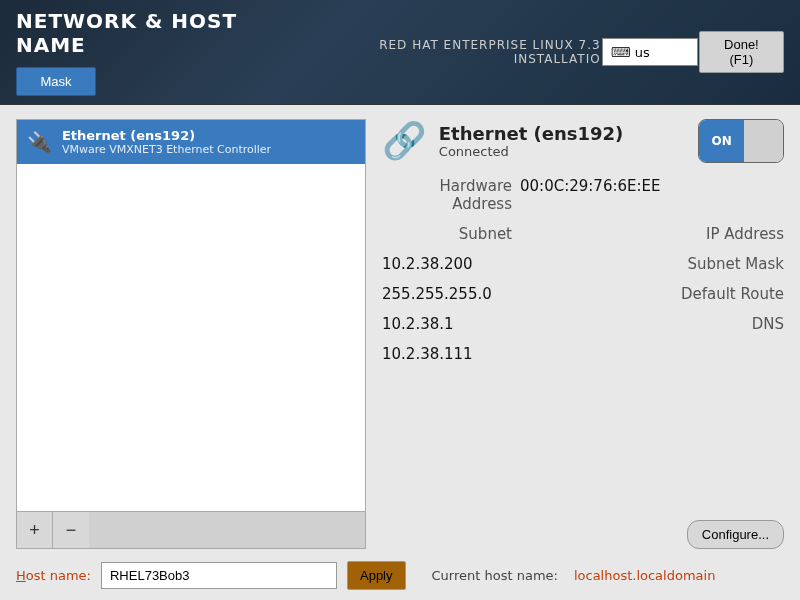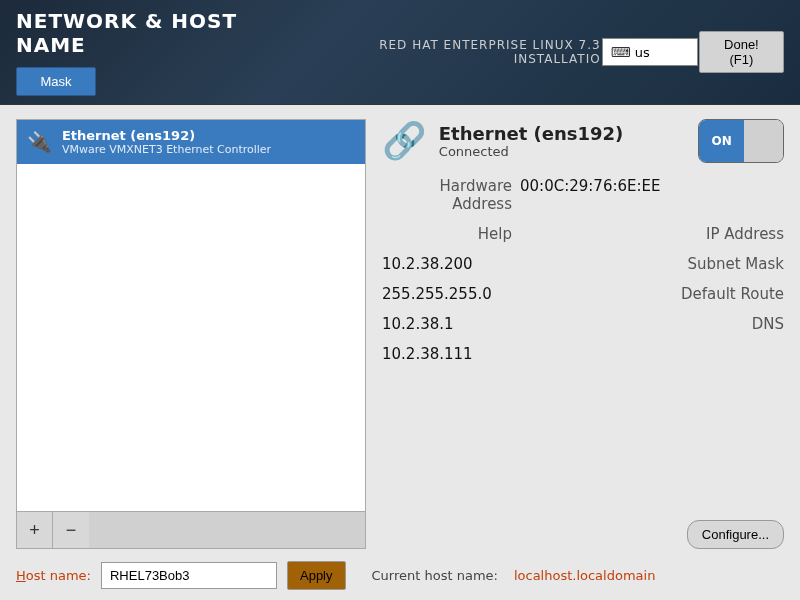--- a/index.html
+++ b/index.html
@@ -247,21 +247,21 @@
     }
     .hostname-label {
       font-size: 13px;
       color: #c2410c;
     }
     .hostname-label u { text-decoration: underline; }
     .hostname-input {
       border: 1px solid #999;
       padding: 5px 8px;
       font-size: 13px;
-      width: 176px;
+      width: 236px;
       background: #fff;
     }
     .apply-btn {
       background: #a16207;
       border: 1px solid #999;
       padding: 6px 12px;
       font-size: 13px;
       cursor: pointer;
       border-radius: 2px;
     }
@@ -323,21 +323,21 @@
         <div class="toggle-switch">
           <div class="toggle-on">ON</div>
           <div class="toggle-off">&nbsp;&nbsp;&nbsp;&nbsp;</div>
         </div>
       </div>
 
       <div class="device-details">
         <span class="detail-label">Hardware Address</span>
         <span class="detail-value">00:0C:29:76:6E:EE</span>
 
-        <span class="detail-label">Help</span>
+        <span class="detail-label">Subnet</span>
 
         <span class="detail-label">IP Address</span>
         <span class="detail-value">10.2.38.200</span>
 
         <span class="detail-label">Subnet Mask</span>
         <span class="detail-value">255.255.255.0</span>
 
         <span class="detail-label">Default Route</span>
         <span class="detail-value">10.2.38.1</span>
 

